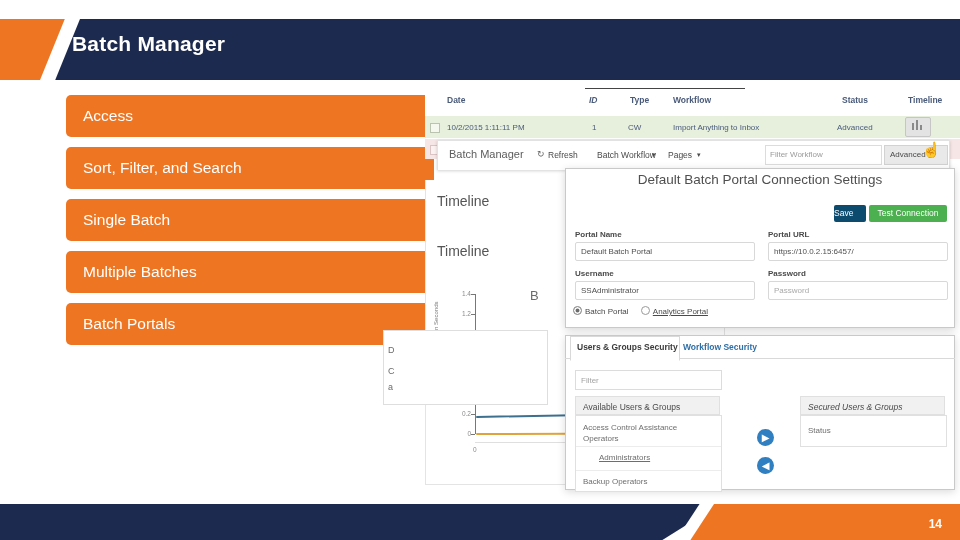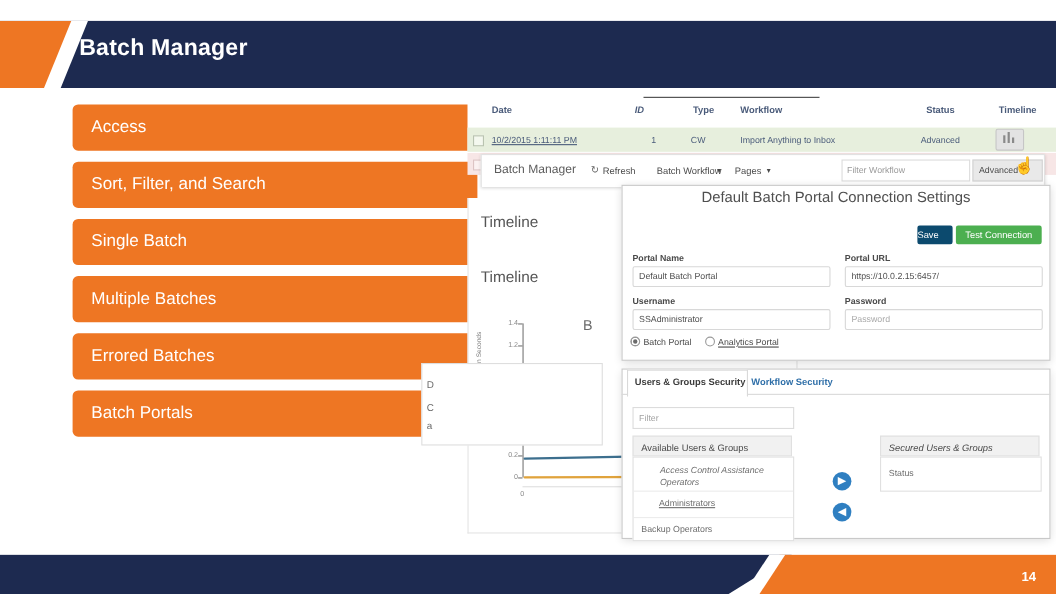--- a/index.html
+++ b/index.html
@@ -210,42 +210,39 @@
   <div class="agenda-item wide">
       <span>Sort, Filter, and Search</span>
     </div>
   <div class="agenda-item narrow">
       <span>Single Batch</span>
     </div>
   <div class="agenda-item narrow">
       <span>Multiple Batches</span>
     </div>
   <div class="agenda-item narrow">
-      <span>Errored Batches</span>
-    </div>
-  <div class="agenda-item narrow">
       <span>Batch Portals</span>
     </div>
 </div>
 
 <div class="shot batch-table"></div>
 <div class="bt-underline"></div>
 
 <div class="bt-head">
   <span style="left:22px;">Date</span>
-  <span style="left:152px;font-style:italic;">ID</span>
+  <span style="left:164px;font-style:italic;">ID</span>
   <span style="left:205px;">Type</span>
   <span style="left:248px;">Workflow</span>
   <span style="left:417px;">Status</span>
   <span style="left:483px;">Timeline</span>
 </div>
 
 <div class="bt-row">
   <div class="chk" style="left:5px;top:7px;"></div>
-  <span style="left:22px;top:7px;text-decoration:underline;">10/2/2015 1:11:11 PM</span>
+  <span style="left:22px;top:7px;">10/2/2015 1:11:11 PM</span>
   <span style="left:167px;top:7px;">1</span>
   <span style="left:203px;top:7px;">CW</span>
   <span style="left:248px;top:7px;">Import Anything to Inbox</span>
   <span style="left:412px;top:7px;">Advanced</span>
 </div>
 <div class="tl-btn">
     <i></i>
     <i></i>
     <i></i>
   </div>
@@ -343,21 +340,21 @@
 <div class="tab inactive">Workflow Security</div>
 
 <div class="filter-input">
   <span>Filter</span>
 </div>
 
 <div class="list-head" style="left:575px;top:396px;width:145px;">
   <span>Available Users &amp; Groups</span>
 </div>
 <div class="list-box" style="left:575px;top:415px;width:145px;height:75px;">
-  <div class="list-item" style="left:24px;top:6px;width:130px;font-style:italic;">Access Control Assistance Operators</div>
+  <div class="list-item" style="left:7px;top:6px;width:130px;">Access Control Assistance Operators</div>
   <div class="list-sep" style="left:0;top:30px;width:145px;"></div>
   <div class="list-item" style="left:23px;top:36px;width:130px;text-decoration:underline;">Administrators</div>
   <div class="list-sep" style="left:0;top:54px;width:145px;"></div>
   <div class="list-item" style="left:7px;top:60px;width:130px;">Backup Operators</div>
 </div>
 
 <div class="arrow-btn" style="left:757px;top:429px;"><span>▶</span></div>
 <div class="arrow-btn" style="left:757px;top:457px;"><span>◀</span></div>
 
 <div class="list-head" style="left:800px;top:396px;width:145px;font-style:italic;">

